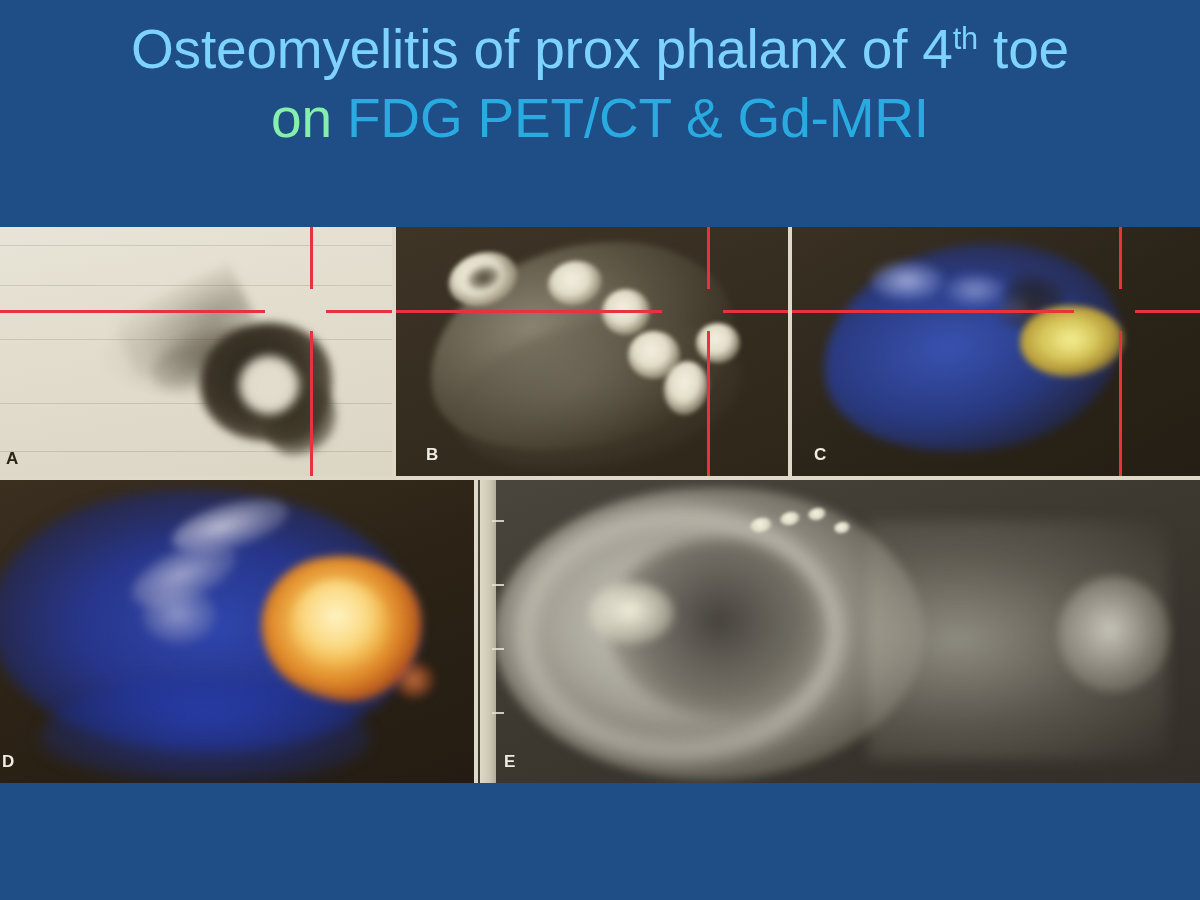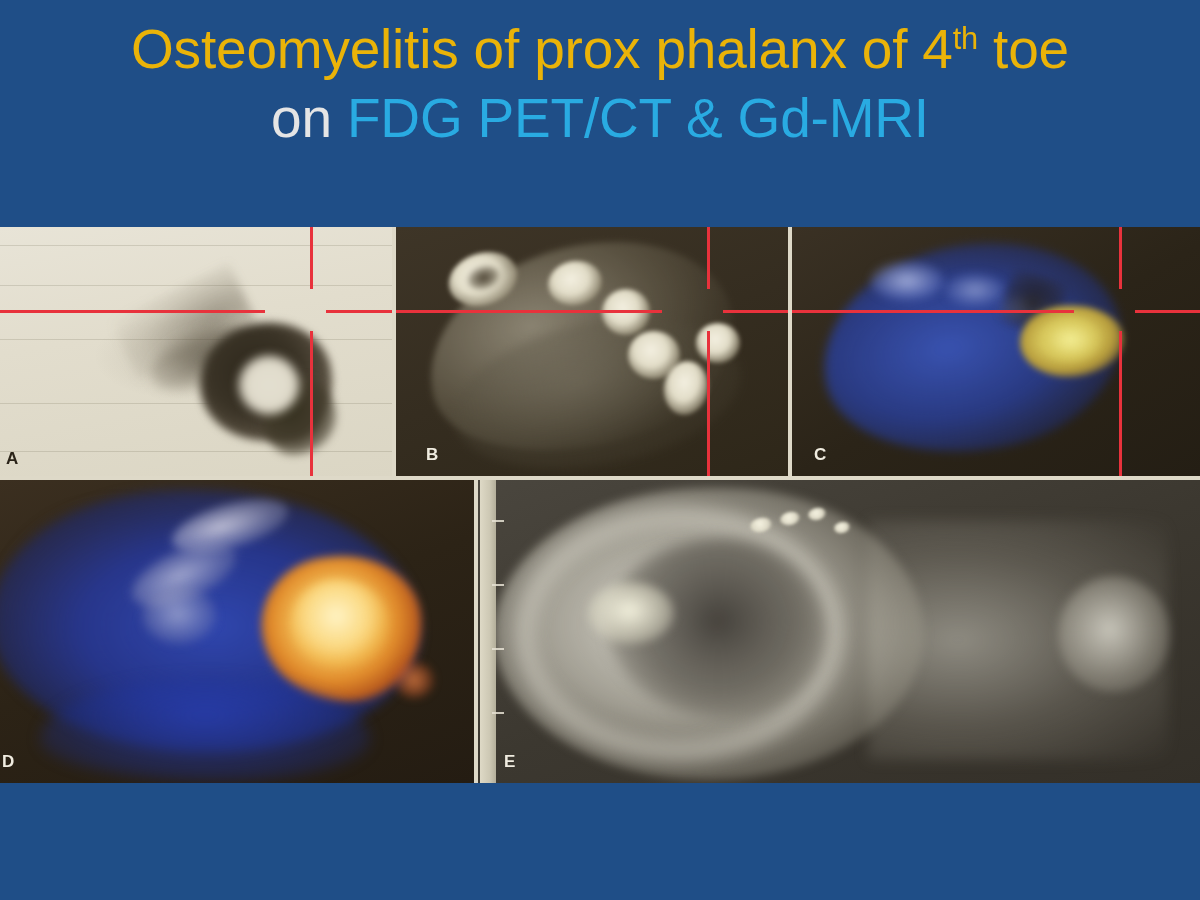--- a/index.html
+++ b/index.html
@@ -32,27 +32,27 @@
     padding-top: 18px;
   }
   .title-line {
     line-height: 1.14;
     white-space: nowrap;
     font-weight: 400;
     letter-spacing: -0.2px;
   }
   #title-line-1 {
     font-size: 55px;
-    color: #eab308;
+    color: #7dd3fc;
   }
   #title-line-2 {
     font-size: 55px;
     margin-top: 6px;
   }
-  .t-white  { color: #e5e5e5; }
+  .t-white  { color: #86efac; }
   .t-cyan   { color: #29abe2; }
   sup.ordinal {
     font-size: 0.56em;
     vertical-align: super;
     line-height: 0;
   }
 
   
   #montage {
     position: absolute;

